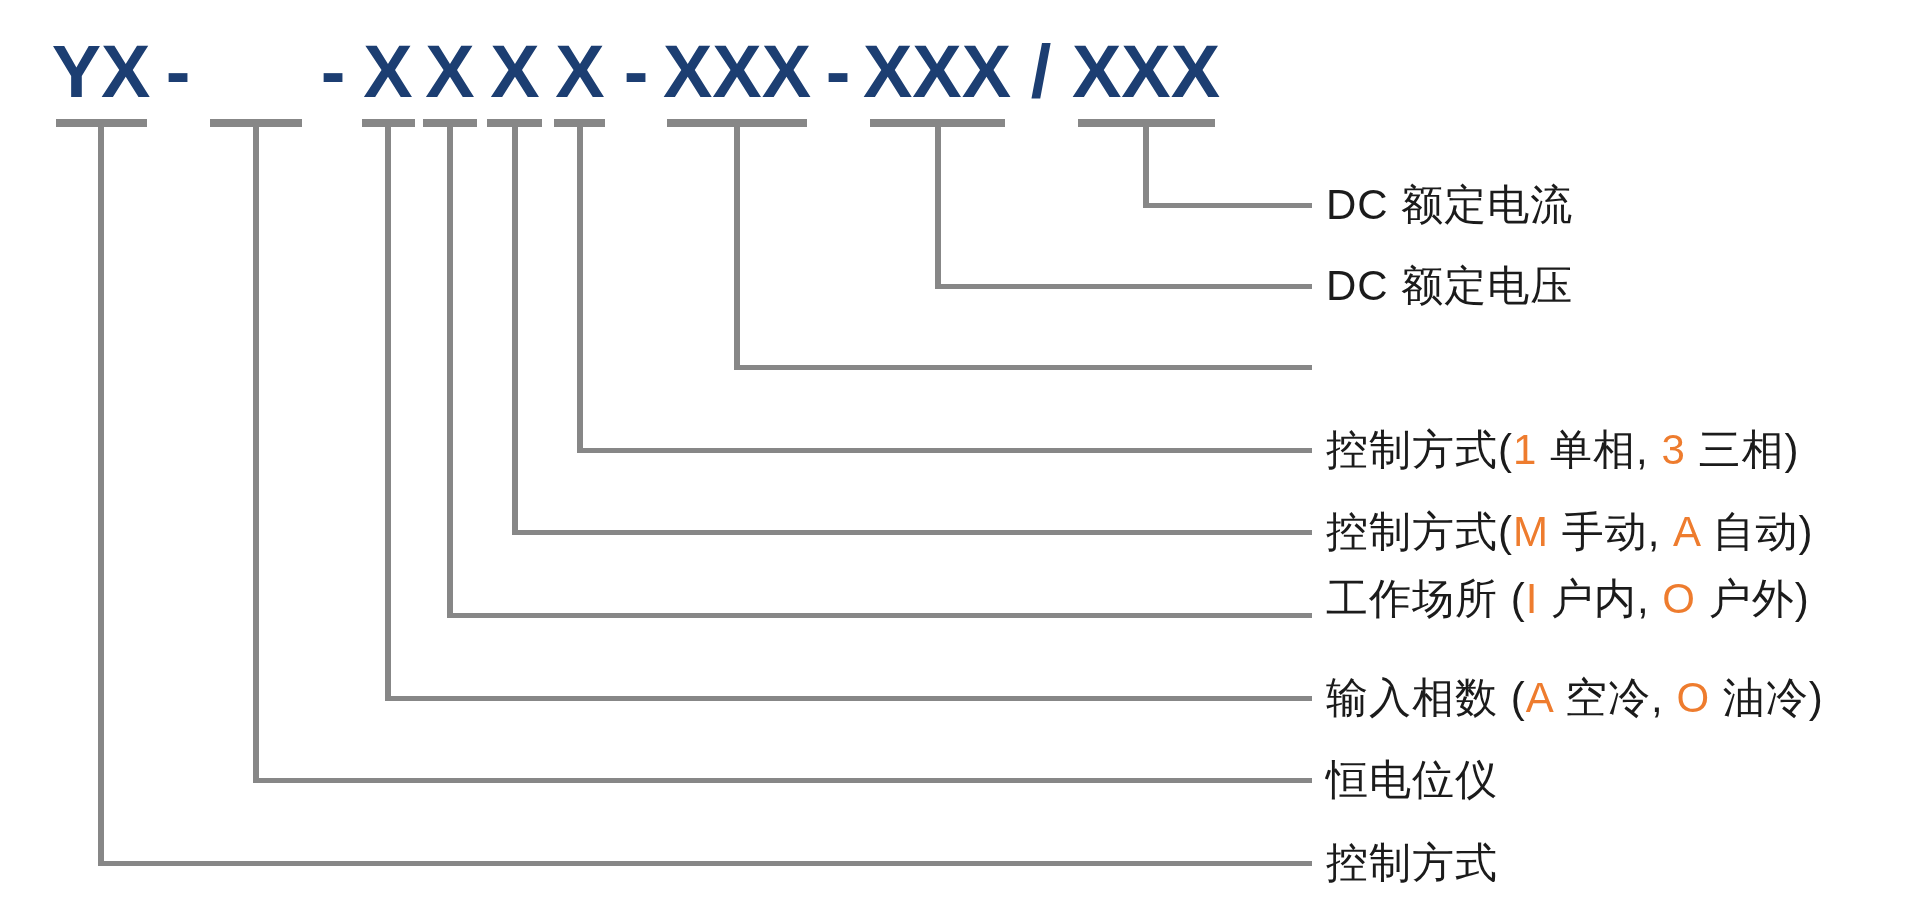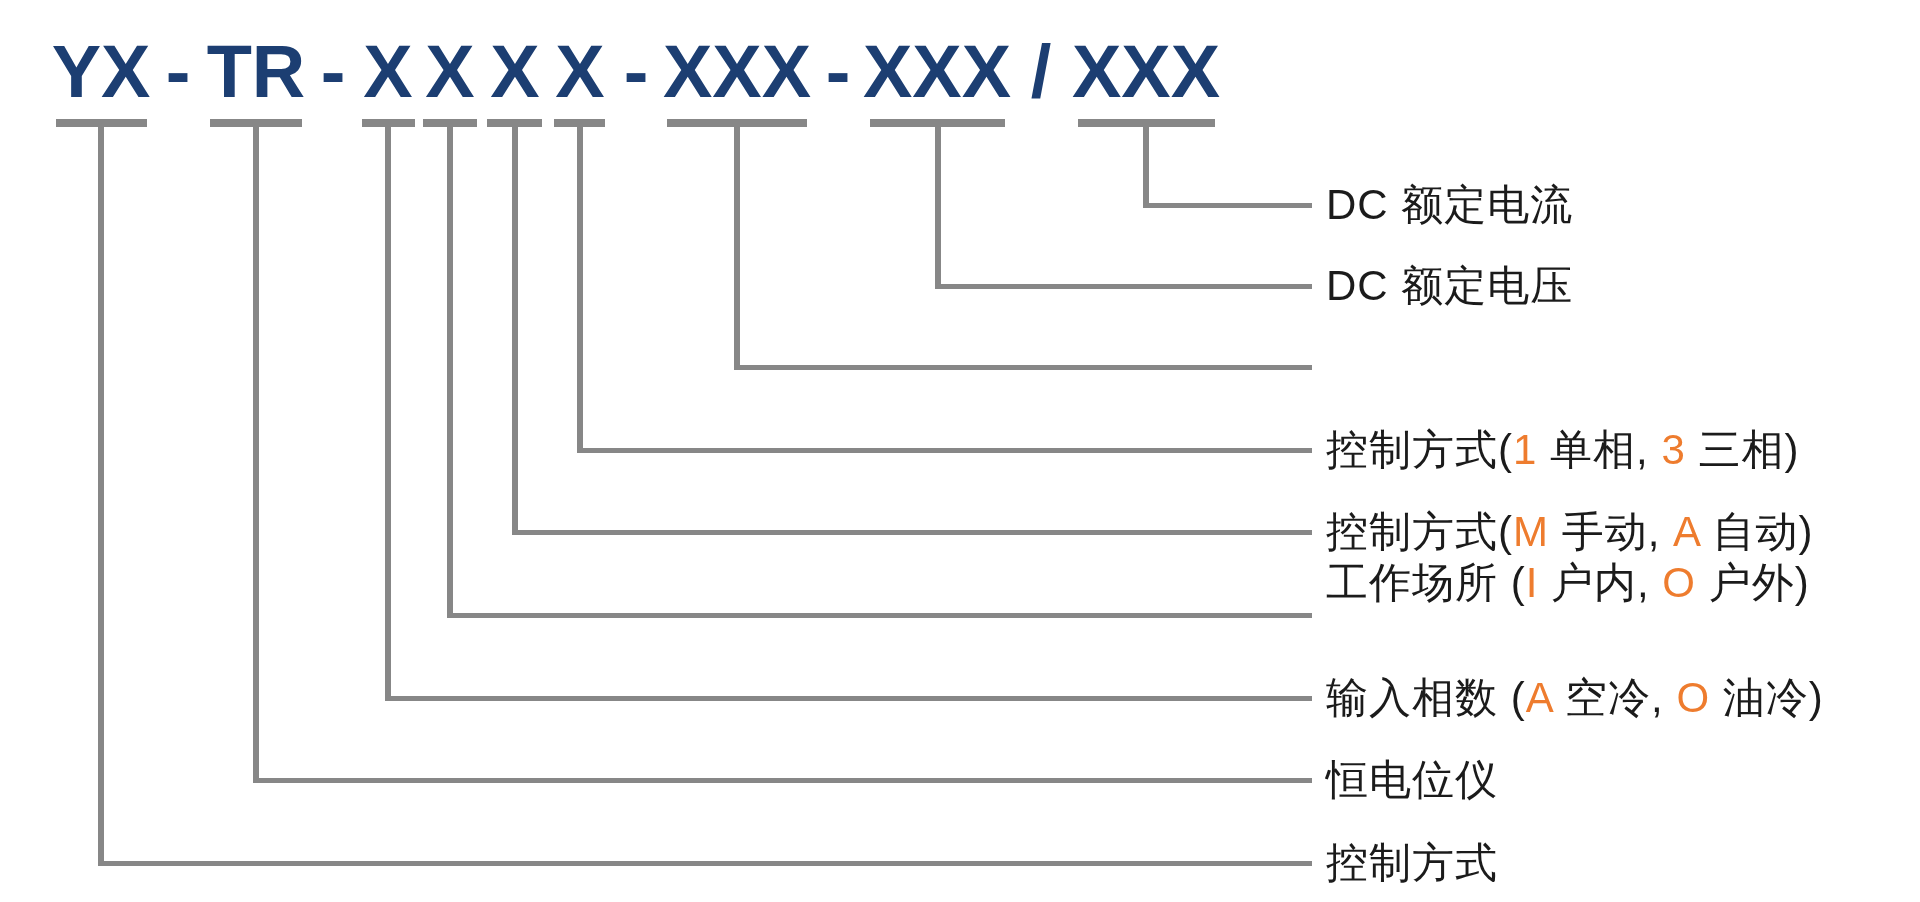--- a/index.html
+++ b/index.html
@@ -39,21 +39,20 @@
   }
   .row-label .hl { color: #ee7c2e; }
 </style>
 </head>
 <body>
 
 <div class="canvas">
 
   <span class="seg" style="left:101px">YX</span>
   <span class="seg" style="left:178px">-</span>
-  <span class="seg" style="left:256px">TR</span>
   <span class="seg" style="left:333px">-</span>
   <span class="seg" style="left:388px">X</span>
   <span class="seg" style="left:450px">X</span>
   <span class="seg" style="left:515px">X</span>
   <span class="seg" style="left:580px">X</span>
   <span class="seg" style="left:636px">-</span>
   <span class="seg" style="left:737px">XXX</span>
   <span class="seg" style="left:838px">-</span>
   <span class="seg" style="left:937px">XXX</span>
   <span class="seg" style="left:1041px">/</span>
@@ -86,18 +85,18 @@
   <div class="hline" style="left:512px;  top:530px; width:800px"></div>
   <div class="hline" style="left:447px;  top:613px; width:865px"></div>
   <div class="hline" style="left:385px;  top:696px; width:927px"></div>
   <div class="hline" style="left:253px;  top:778px; width:1059px"></div>
   <div class="hline" style="left:98px;   top:861px; width:1214px"></div>
 
   <div class="row-label" style="top:286px"><span>DC 额定电压</span></div>
   <div class="row-label" style="top:205px"><span>DC 额定电流</span></div>
   <div class="row-label" style="top:450px"><span>控制方式(</span><span class="hl">1</span><span> 单相, </span><span class="hl">3</span><span> 三相)</span></div>
   <div class="row-label" style="top:532px"><span>控制方式(</span><span class="hl">M</span><span> 手动, </span><span class="hl">A</span><span> 自动)</span></div>
-  <div class="row-label" style="top:583px"><span>工作场所 (</span><span class="hl">I</span><span> 户内, </span><span class="hl">O</span><span> 户外)</span></div>
+  <div class="row-label" style="top:599px"><span>工作场所 (</span><span class="hl">I</span><span> 户内, </span><span class="hl">O</span><span> 户外)</span></div>
   <div class="row-label" style="top:698px"><span>输入相数 (</span><span class="hl">A</span><span> 空冷, </span><span class="hl">O</span><span> 油冷)</span></div>
   <div class="row-label" style="top:780px"><span>恒电位仪</span></div>
   <div class="row-label" style="top:863px"><span>控制方式</span></div>
 
 </div>
 
 </body></html>

